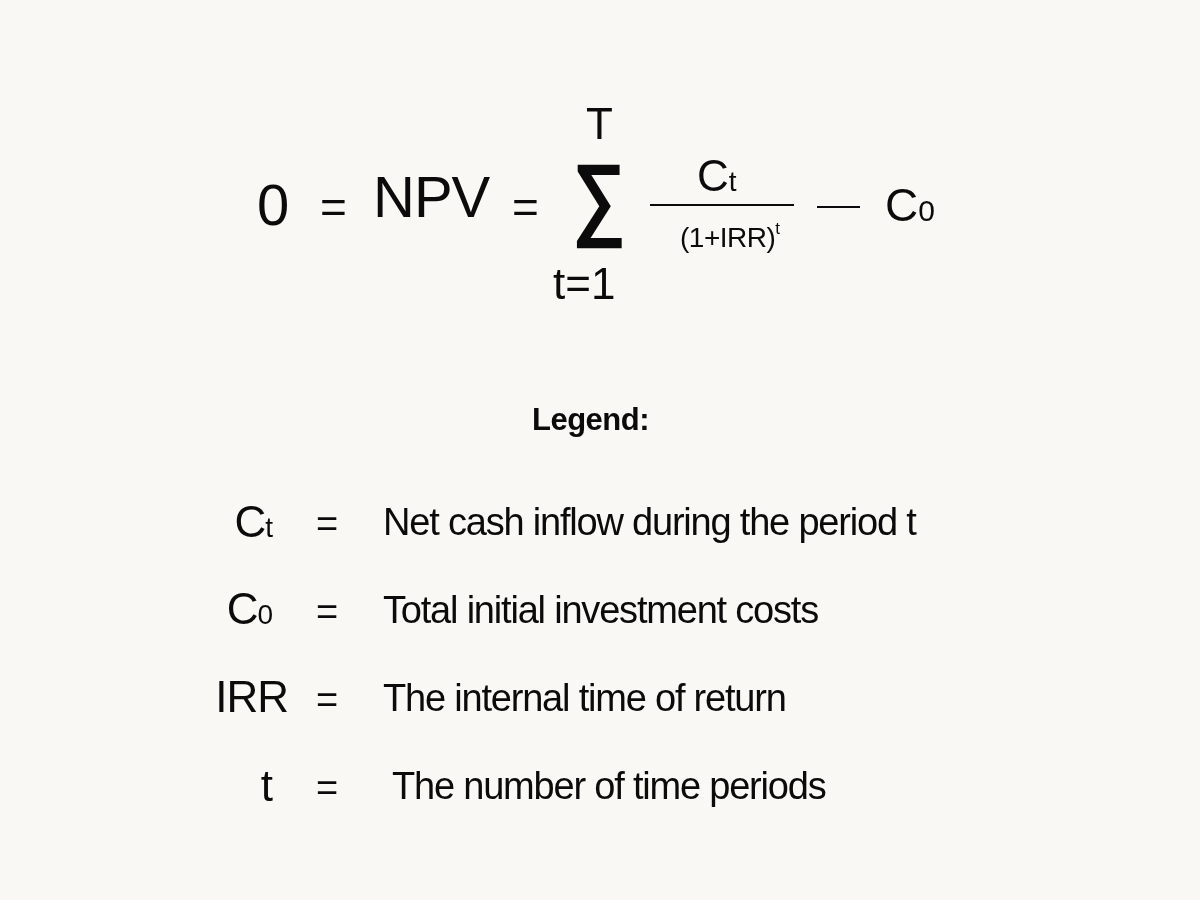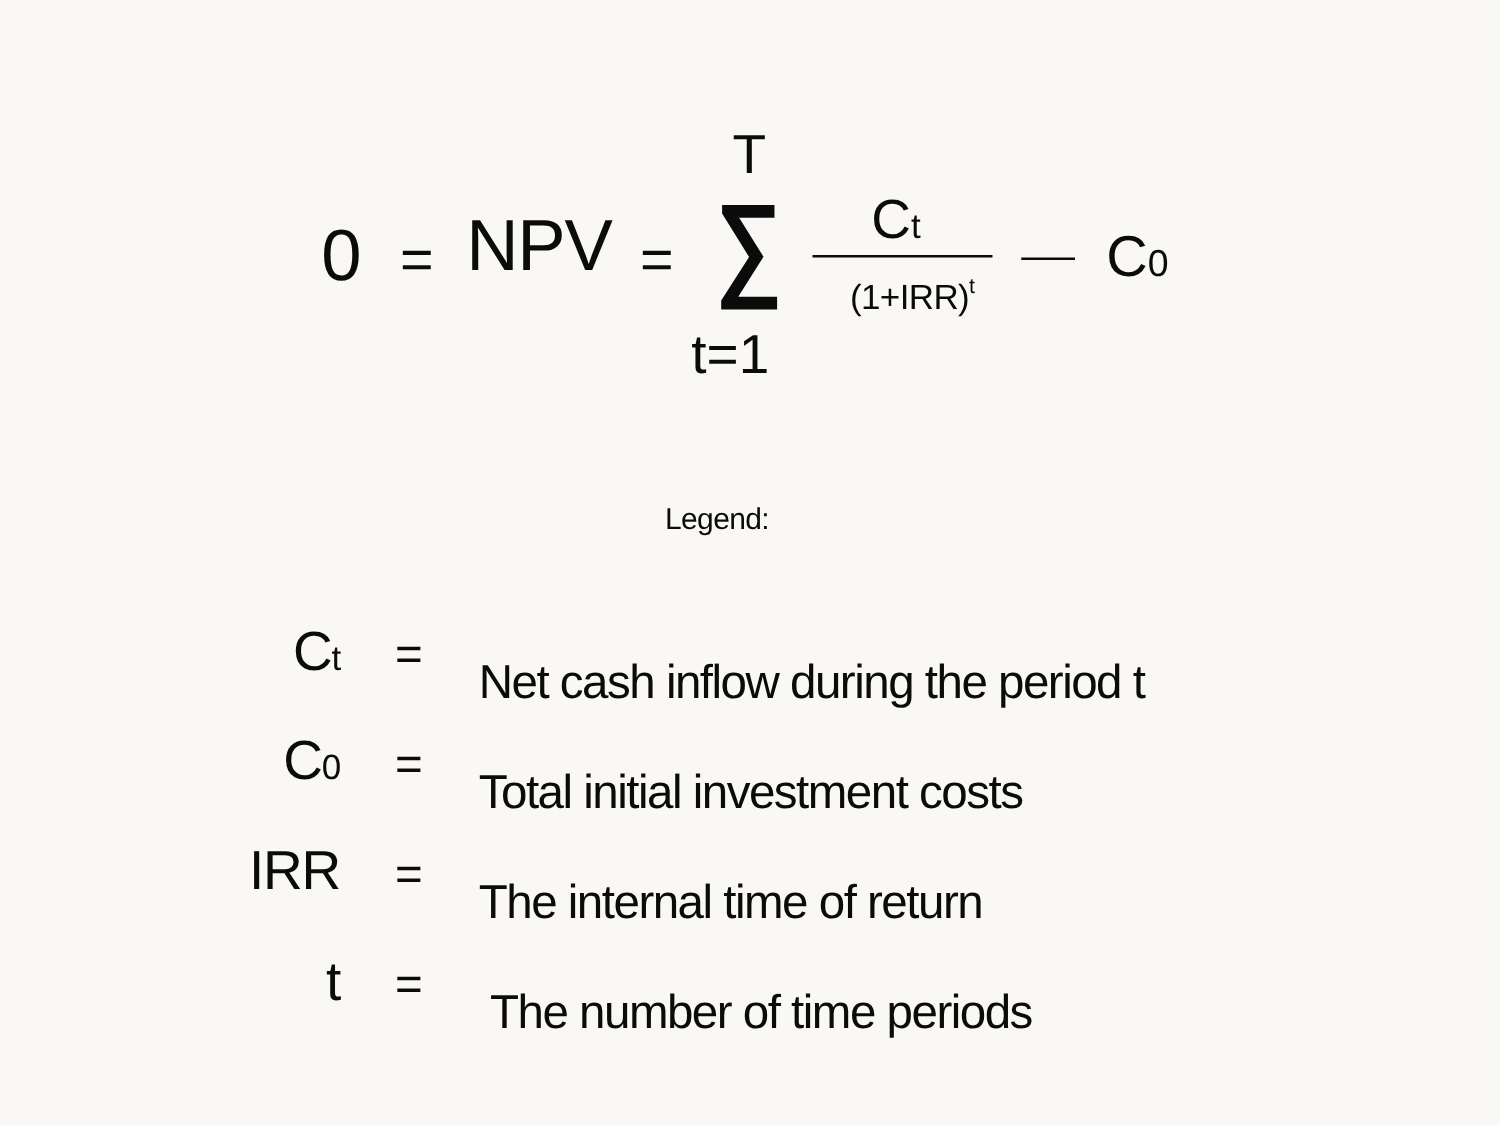--- a/index.html
+++ b/index.html
@@ -25,25 +25,25 @@
     .frac-num { font-size: 44px; }
     .frac-num .sub { font-size: 28px; }
     .frac-den { font-size: 28px; letter-spacing: -0.5px; margin-left: 19px; }
     .frac-den sup { font-size: 17px; position: relative; top: -4px; vertical-align: top; }
     .frac-bar { position: absolute; height: 2px; background: #0b0b0b; }
     .minus-bar { position: absolute; height: 2px; background: #0b0b0b; }
     .c0 { font-size: 46px; }
     .c0 .sub { font-size: 30px; }
 
     
-    .legend-title { font-size: 24px; font-weight: 400; letter-spacing: -0.5px; }
+    .legend-title { font-size: 31px; font-weight: 700; letter-spacing: -0.5px; }
     .leg-sym { font-size: 44px; text-align: right; width: 160px; letter-spacing: -1px; }
     .leg-sym .sub { font-size: 28px; }
     .leg-eq { font-size: 38px; }
-    .leg-desc { font-size: 38px; letter-spacing: -1.2px; margin-top: 24px; }
+    .leg-desc { font-size: 38px; letter-spacing: -1.2px; }
   </style>
 </head>
 <body>
 
 <div>
   <span class="abs f-big" style="left:257px; top:176px;">0</span>
   <span class="abs f-eq" style="left:320px; top:184px;">=</span>
   <span class="abs f-big" style="left:373px; top:168px;">NPV</span>
   <span class="abs f-eq" style="left:512px; top:184px;">=</span>
 
@@ -68,21 +68,21 @@
     <span class="abs leg-desc" style="left:383px; top:503px;">Net cash inflow during the period t</span>
   </div>
 
   <div>
     <span class="abs leg-sym" style="left:112px; top:587px;"><span>C</span><span class="sub">0</span></span>
     <span class="abs leg-eq" style="left:316px; top:593px;">=</span>
     <span class="abs leg-desc" style="left:383px; top:591px;">Total initial investment costs</span>
   </div>
 
   <div>
-    <span class="abs leg-sym" style="left:112px; top:675px;"><span>IRR</span><span class="sub"></span></span>
+    <span class="abs leg-sym" style="left:128px; top:675px;"><span>IRR</span><span class="sub"></span></span>
     <span class="abs leg-eq" style="left:316px; top:681px;">=</span>
     <span class="abs leg-desc" style="left:383px; top:679px;">The internal time of return</span>
   </div>
 
   <div>
     <span class="abs leg-sym" style="left:112px; top:764px;"><span>t</span><span class="sub"></span></span>
     <span class="abs leg-eq" style="left:316px; top:769px;">=</span>
     <span class="abs leg-desc" style="left:392px; top:767px;">The number of time periods</span>
   </div>
 </div>

